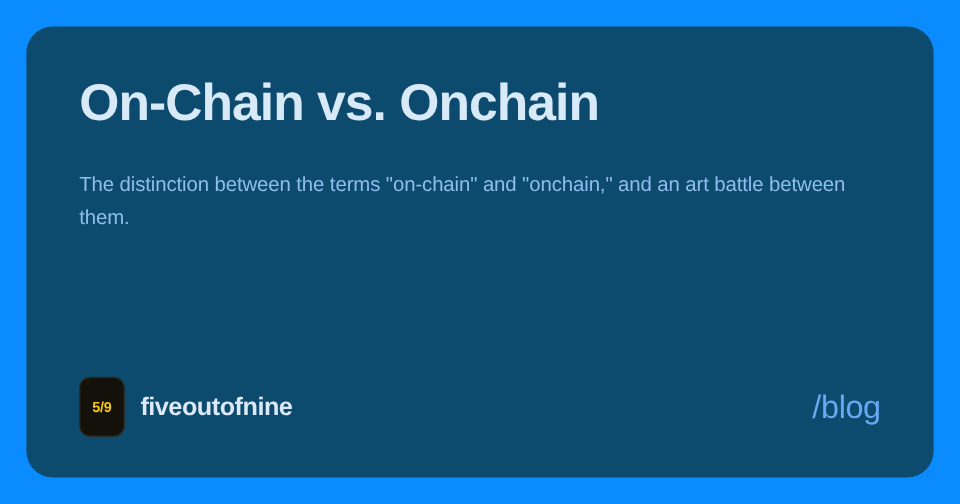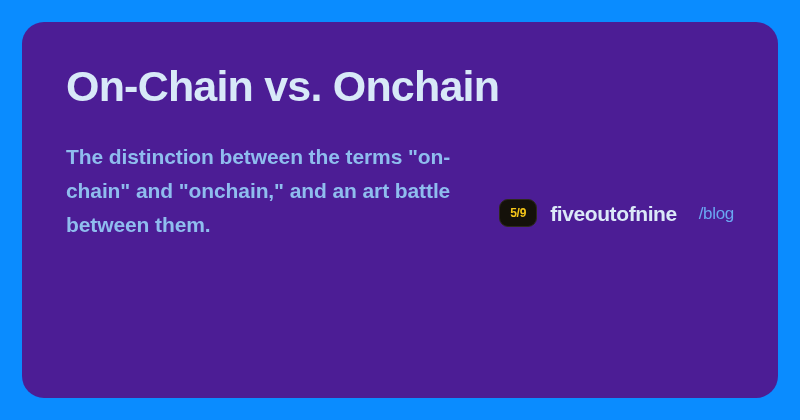--- a/index.html
+++ b/index.html
@@ -20,48 +20,48 @@
     height: 420px;
     background: #0a8cff;
     box-sizing: border-box;
     padding: 22px;
     display: flex;
   }
 
   .og-card {
     position: relative;
     flex: 1 1 auto;
-    background: #4c1d95;
+    background: #0c4a6e;
     border-radius: 22px;
     box-sizing: border-box;
     padding: 40px 44px 34px 44px;
     display: flex;
-    flex-direction: row;
+    flex-direction: column;
     overflow: hidden;
   }
 
   .card-head {
     display: block;
   }
 
   .card-title {
     margin: 0;
     font-size: 43px;
     line-height: 1.12;
     font-weight: 700;
     letter-spacing: -0.8px;
     color: #d8e9f8;
     white-space: nowrap;
   }
 
   .card-subtitle {
     margin: 30px 0 0 0;
-    font-size: 21px;
+    font-size: 17px;
     line-height: 1.62;
-    font-weight: 700;
+    font-weight: 400;
     letter-spacing: -0.1px;
     color: #8fbdee;
     max-width: 660px;
   }
 
   .card-spacer {
     flex: 1 1 auto;
   }
 
   .card-footer {
@@ -72,21 +72,21 @@
   }
 
   .brand {
     display: flex;
     align-items: center;
     gap: 13px;
   }
 
   .brand-badge {
     width: 38px;
-    height: 28px;
+    height: 50px;
     flex: 0 0 38px;
     border-radius: 9px;
     background: #14110a;
     border: 1px solid #2e2a1c;
     display: flex;
     align-items: center;
     justify-content: center;
     box-sizing: border-box;
   }
 
@@ -100,21 +100,21 @@
 
   .brand-name {
     font-size: 21px;
     font-weight: 600;
     letter-spacing: -0.4px;
     color: #dbe9f8;
     line-height: 1;
   }
 
   .blog-link {
-    font-size: 17px;
+    font-size: 27px;
     font-weight: 500;
     letter-spacing: -0.3px;
     color: #6aa7f2;
     line-height: 1;
     text-decoration: none;
   }
 </style>
 </head>
 <body>
 

